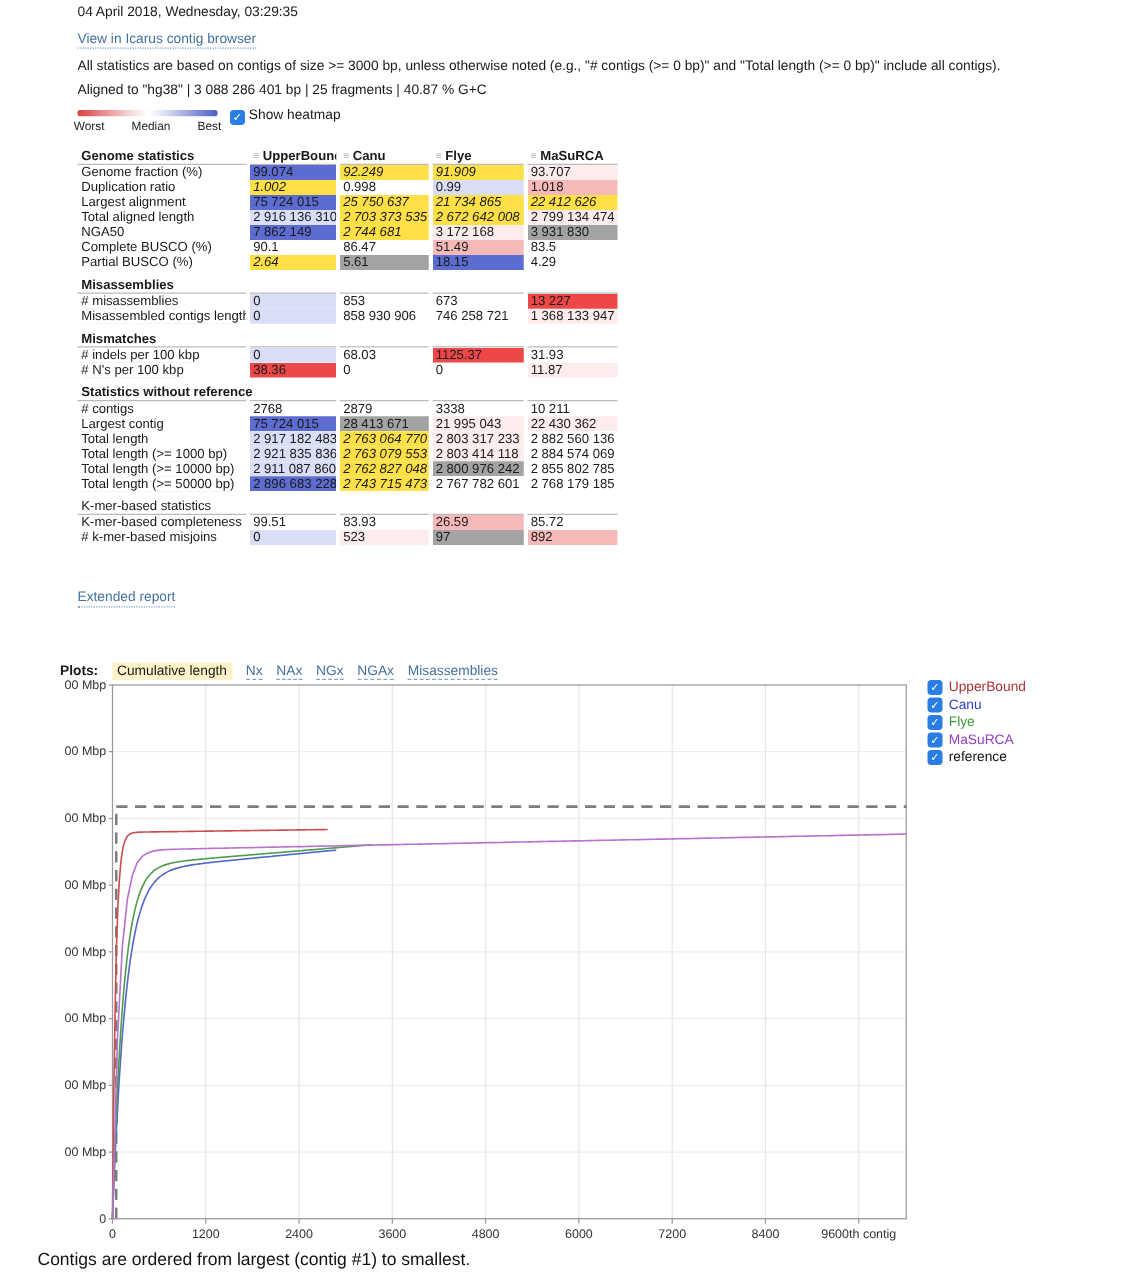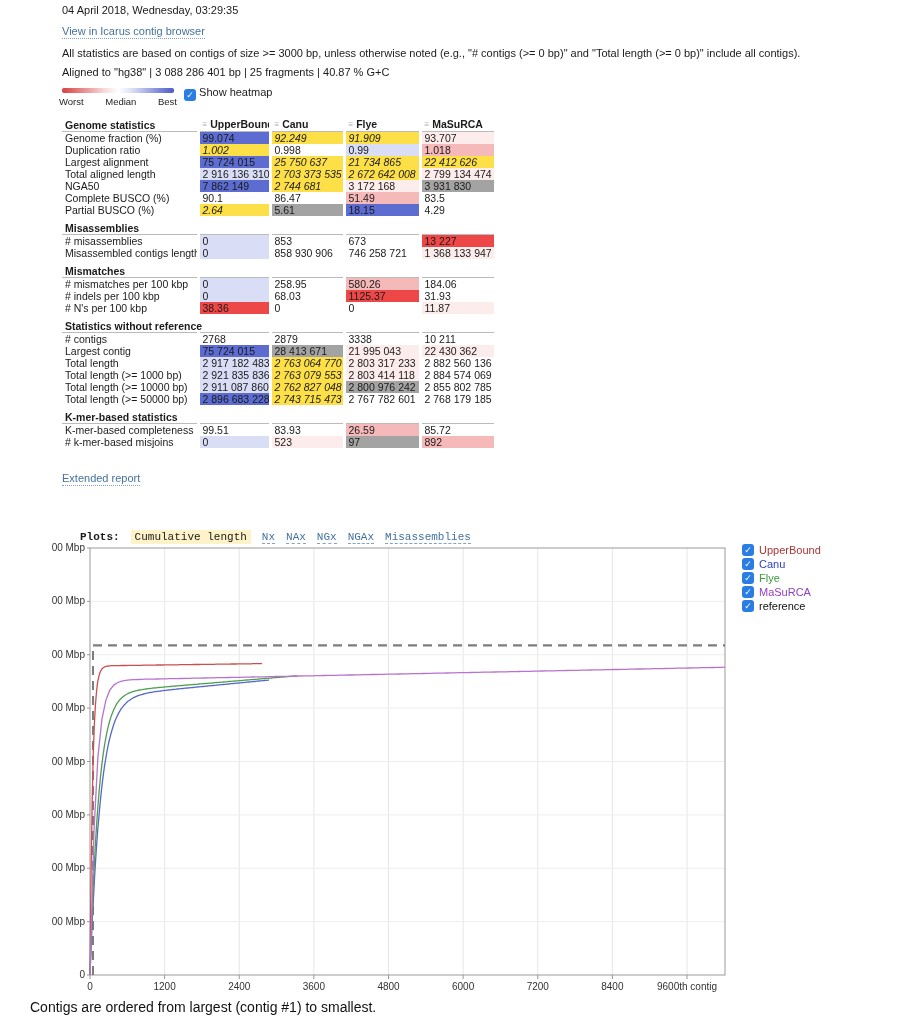--- a/index.html
+++ b/index.html
@@ -141,27 +141,20 @@
           <td><span class="rlabel">Misassembled contigs length</span></td>
           <td class="hm-b2">0</td>
           <td class="hm-w">858 930 906</td>
           <td class="hm-w">746 258 721</td>
           <td class="hm-r1">1 368 133 947</td>
         </tr>
         <tr class="sec-head">
           <td colspan="5" style="font-weight: bold;">Mismatches</td>
         </tr>
         <tr>
-          <td><span class="rlabel"># mismatches per 100 kbp</span></td>
-          <td class="hm-b2">0</td>
-          <td class="hm-w">258.95</td>
-          <td class="hm-r3">580.26</td>
-          <td class="hm-w">184.06</td>
-        </tr>
-        <tr>
           <td><span class="rlabel"># indels per 100 kbp</span></td>
           <td class="hm-b2">0</td>
           <td class="hm-w">68.03</td>
           <td class="hm-r4">1125.37</td>
           <td class="hm-w">31.93</td>
         </tr>
         <tr>
           <td><span class="rlabel"># N's per 100 kbp</span></td>
           <td class="hm-r4">38.36</td>
           <td class="hm-w">0</td>
@@ -207,42 +200,42 @@
           <td class="hm-w">2 855 802 785</td>
         </tr>
         <tr>
           <td><span class="rlabel">Total length (&gt;= 50000 bp)</span></td>
           <td class="hm-b3">2 896 683 228</td>
           <td class="hm-r2">2 743 715 473</td>
           <td class="hm-w">2 767 782 601</td>
           <td class="hm-w">2 768 179 185</td>
         </tr>
         <tr class="sec-head">
-          <td colspan="5" style="font-weight: bold;">K-mer-based statistics</td>
+          <td colspan="5" style="font-weight: normal;">K-mer-based statistics</td>
         </tr>
         <tr>
           <td><span class="rlabel">K-mer-based completeness</span></td>
           <td class="hm-w">99.51</td>
           <td class="hm-w">83.93</td>
           <td class="hm-r3">26.59</td>
           <td class="hm-w">85.72</td>
         </tr>
         <tr>
           <td><span class="rlabel"># k-mer-based misjoins</span></td>
           <td class="hm-b2">0</td>
           <td class="hm-r1">523</td>
           <td class="hm-b1">97</td>
           <td class="hm-r3">892</td>
         </tr>
       </tbody>
   </table>
 
   <a class="abs txt11 rep-link" style="left:40px;top:472px;">Extended report</a>
 
-  <div class="abs" id="tabs" style="left:58px;top:530px;font-family:Liberation Mono, monospace;">
+  <div class="abs" id="tabs" style="left:26px;top:530px;">
     <span class="plots-label">Plots:</span>
   <span class="tab active">Cumulative length</span>
       <span class="tab">Nx</span>
       <span class="tab">NAx</span>
       <span class="tab">NGx</span>
       <span class="tab">NGAx</span>
       <span class="tab">Misassemblies</span>
     </div>
 
   <svg class="abs" id="chart" width="680" height="460" style="left:30px;top:542px;">

